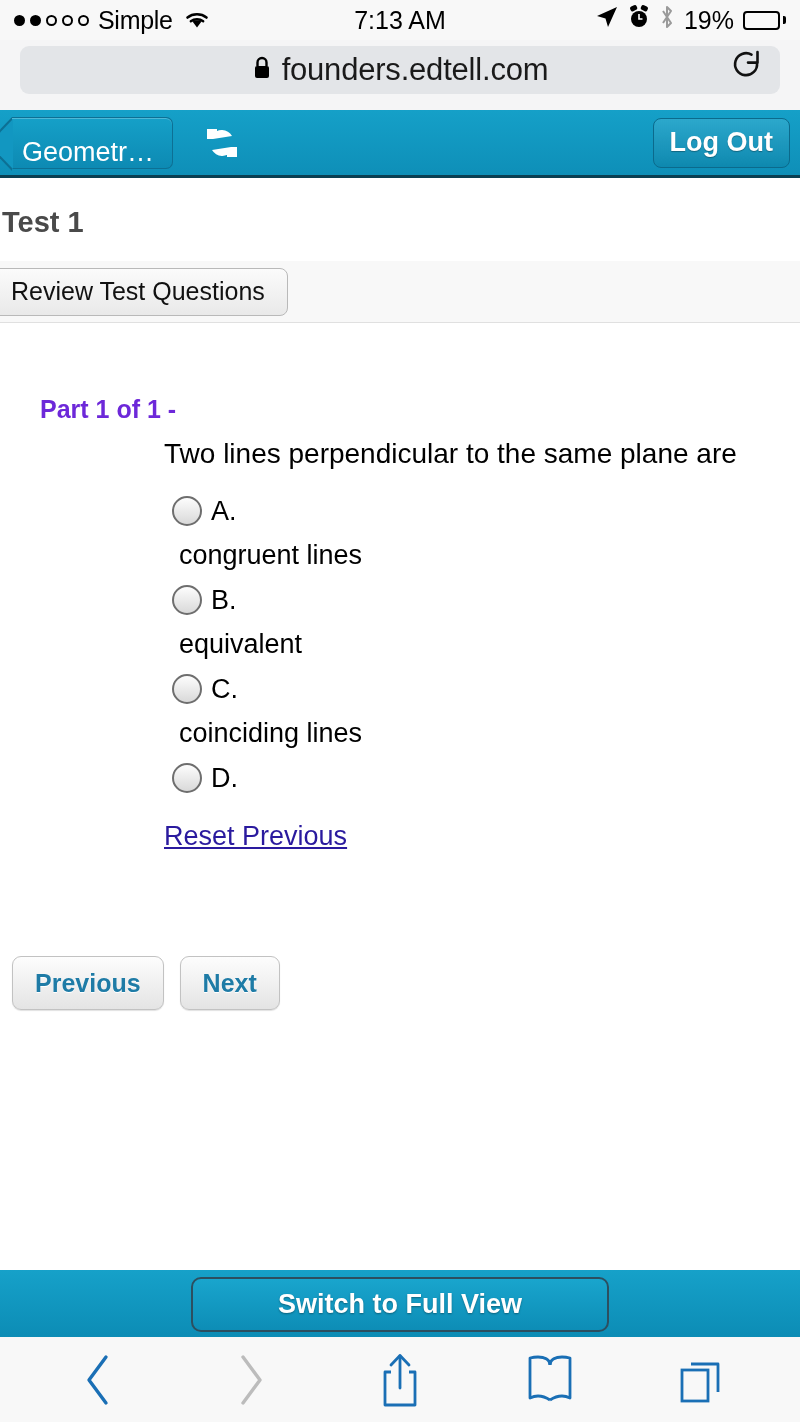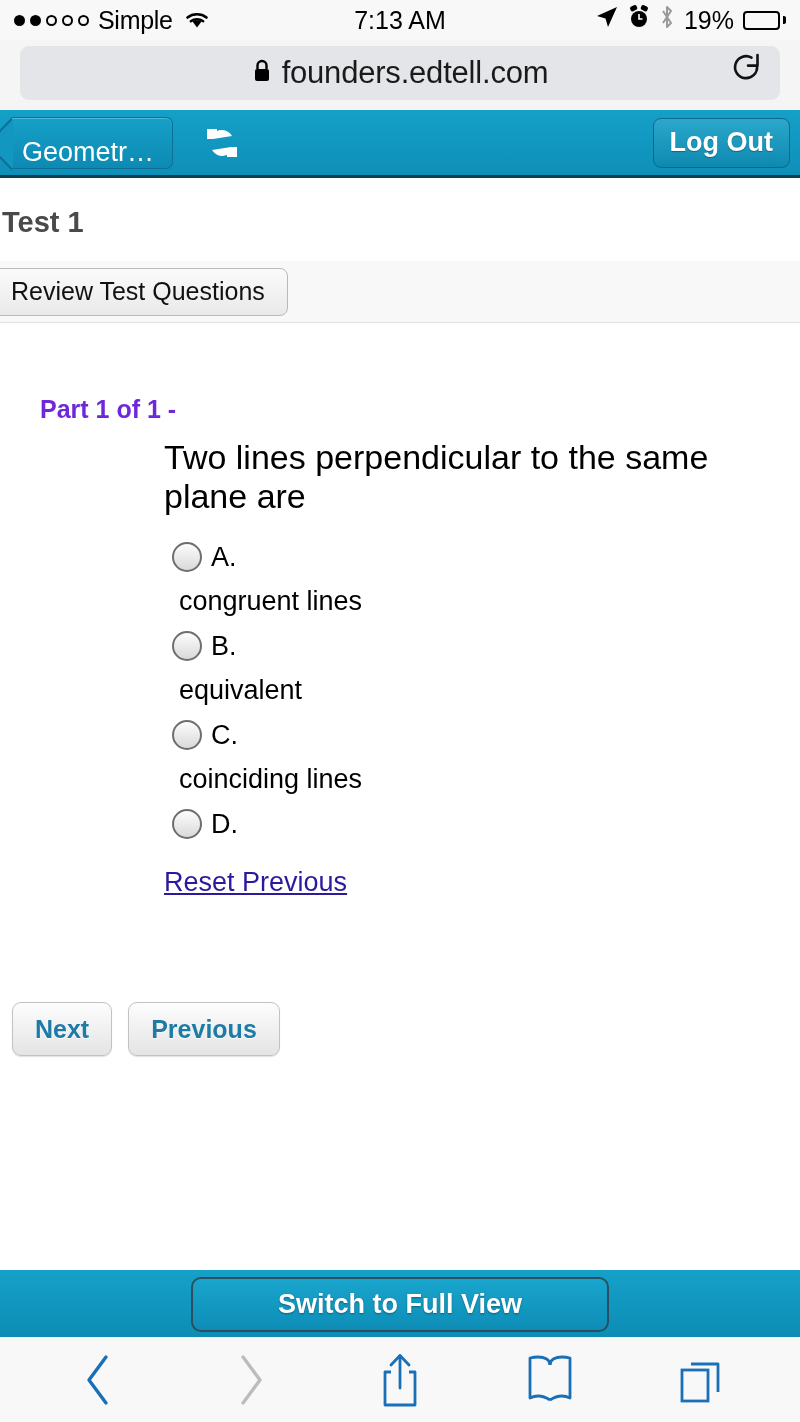--- a/index.html
+++ b/index.html
@@ -30,21 +30,21 @@
     width: 37px; height: 19px; border: 2px solid #000; border-radius: 4px;
     padding: 2px; position: relative;
   }
   .battery-fill { height: 100%; background: #ffcc00; border-radius: 1px; }
   .battery-cap { width: 3px; height: 8px; background: #000; border-radius: 0 2px 2px 0; }
   .pct { font-size: 25px; }
 
   
   .urlbar-zone { height: 70px; background: #f5f5f6; padding: 6px 20px 10px 20px; }
   .urlbar {
-    height: 54px; background: #e3e5e8; border-radius: 9px;
+    height: 48px; background: #e3e5e8; border-radius: 9px;
     display: flex; align-items: center; position: relative; padding: 0 16px;
   }
   .url-center { position:absolute; left:0; right:0; text-align:center; display:flex; align-items:center; justify-content:center; gap:10px; }
   .url-text { font-size: 31px; color: #1a1a1a; letter-spacing: -0.2px; }
   .reload { margin-left:auto; z-index: 2; }
 
   
   .navbar {
     height: 68px; position: relative;
     background: linear-gradient(#15a0c8, #0e8fb8);
@@ -106,21 +106,21 @@
     font-size: 25px; font-weight: bold; color: #6d28d9;
     padding: 72px 0 0 40px;
   }
 
   .q-head {
     display: flex; align-items: flex-end; justify-content: space-between;
     padding: 72px 22px 0 94px;
   }
   .q-num { font-size: 26px; color: #8a8a8a; }
   .q-points { font-size: 26px; color: #000; }
-  .q-text { font-size: 34px; color: #000; padding: 14px 0 0 164px; }
+  .q-text { font-size: 28px; color: #000; padding: 14px 0 0 164px; }
 
   .choices { padding: 18px 0 0 172px; }
   .choice { margin-bottom: 6px; }
   .choice-row { display: flex; align-items: center; gap: 9px; height: 46px; }
   .radio {
     width: 30px; height: 30px; border-radius: 50%;
     border: 2px solid #6e6e6e;
     background: linear-gradient(#fdfdfd, #d9d9d9);
     flex: none;
   }
@@ -294,24 +294,24 @@
       </div>
     </div>
   </div>
 
   <div class="reset-wrap">
     <a class="reset-link" href="#">Reset Previous</a>
   </div>
 
   <div class="navbtns">
     <div class="navbtn">
+      <span>Previous</span>
+    </div>
+    <div class="navbtn">
       <span>Next</span>
-    </div>
-    <div class="navbtn">
-      <span>Previous</span>
     </div>
   </div>
 
   <div class="footer-blue">
     <div class="fullview-btn">
       <span>Switch to Full View</span>
     </div>
   </div>
 
   <div class="safari-toolbar">

